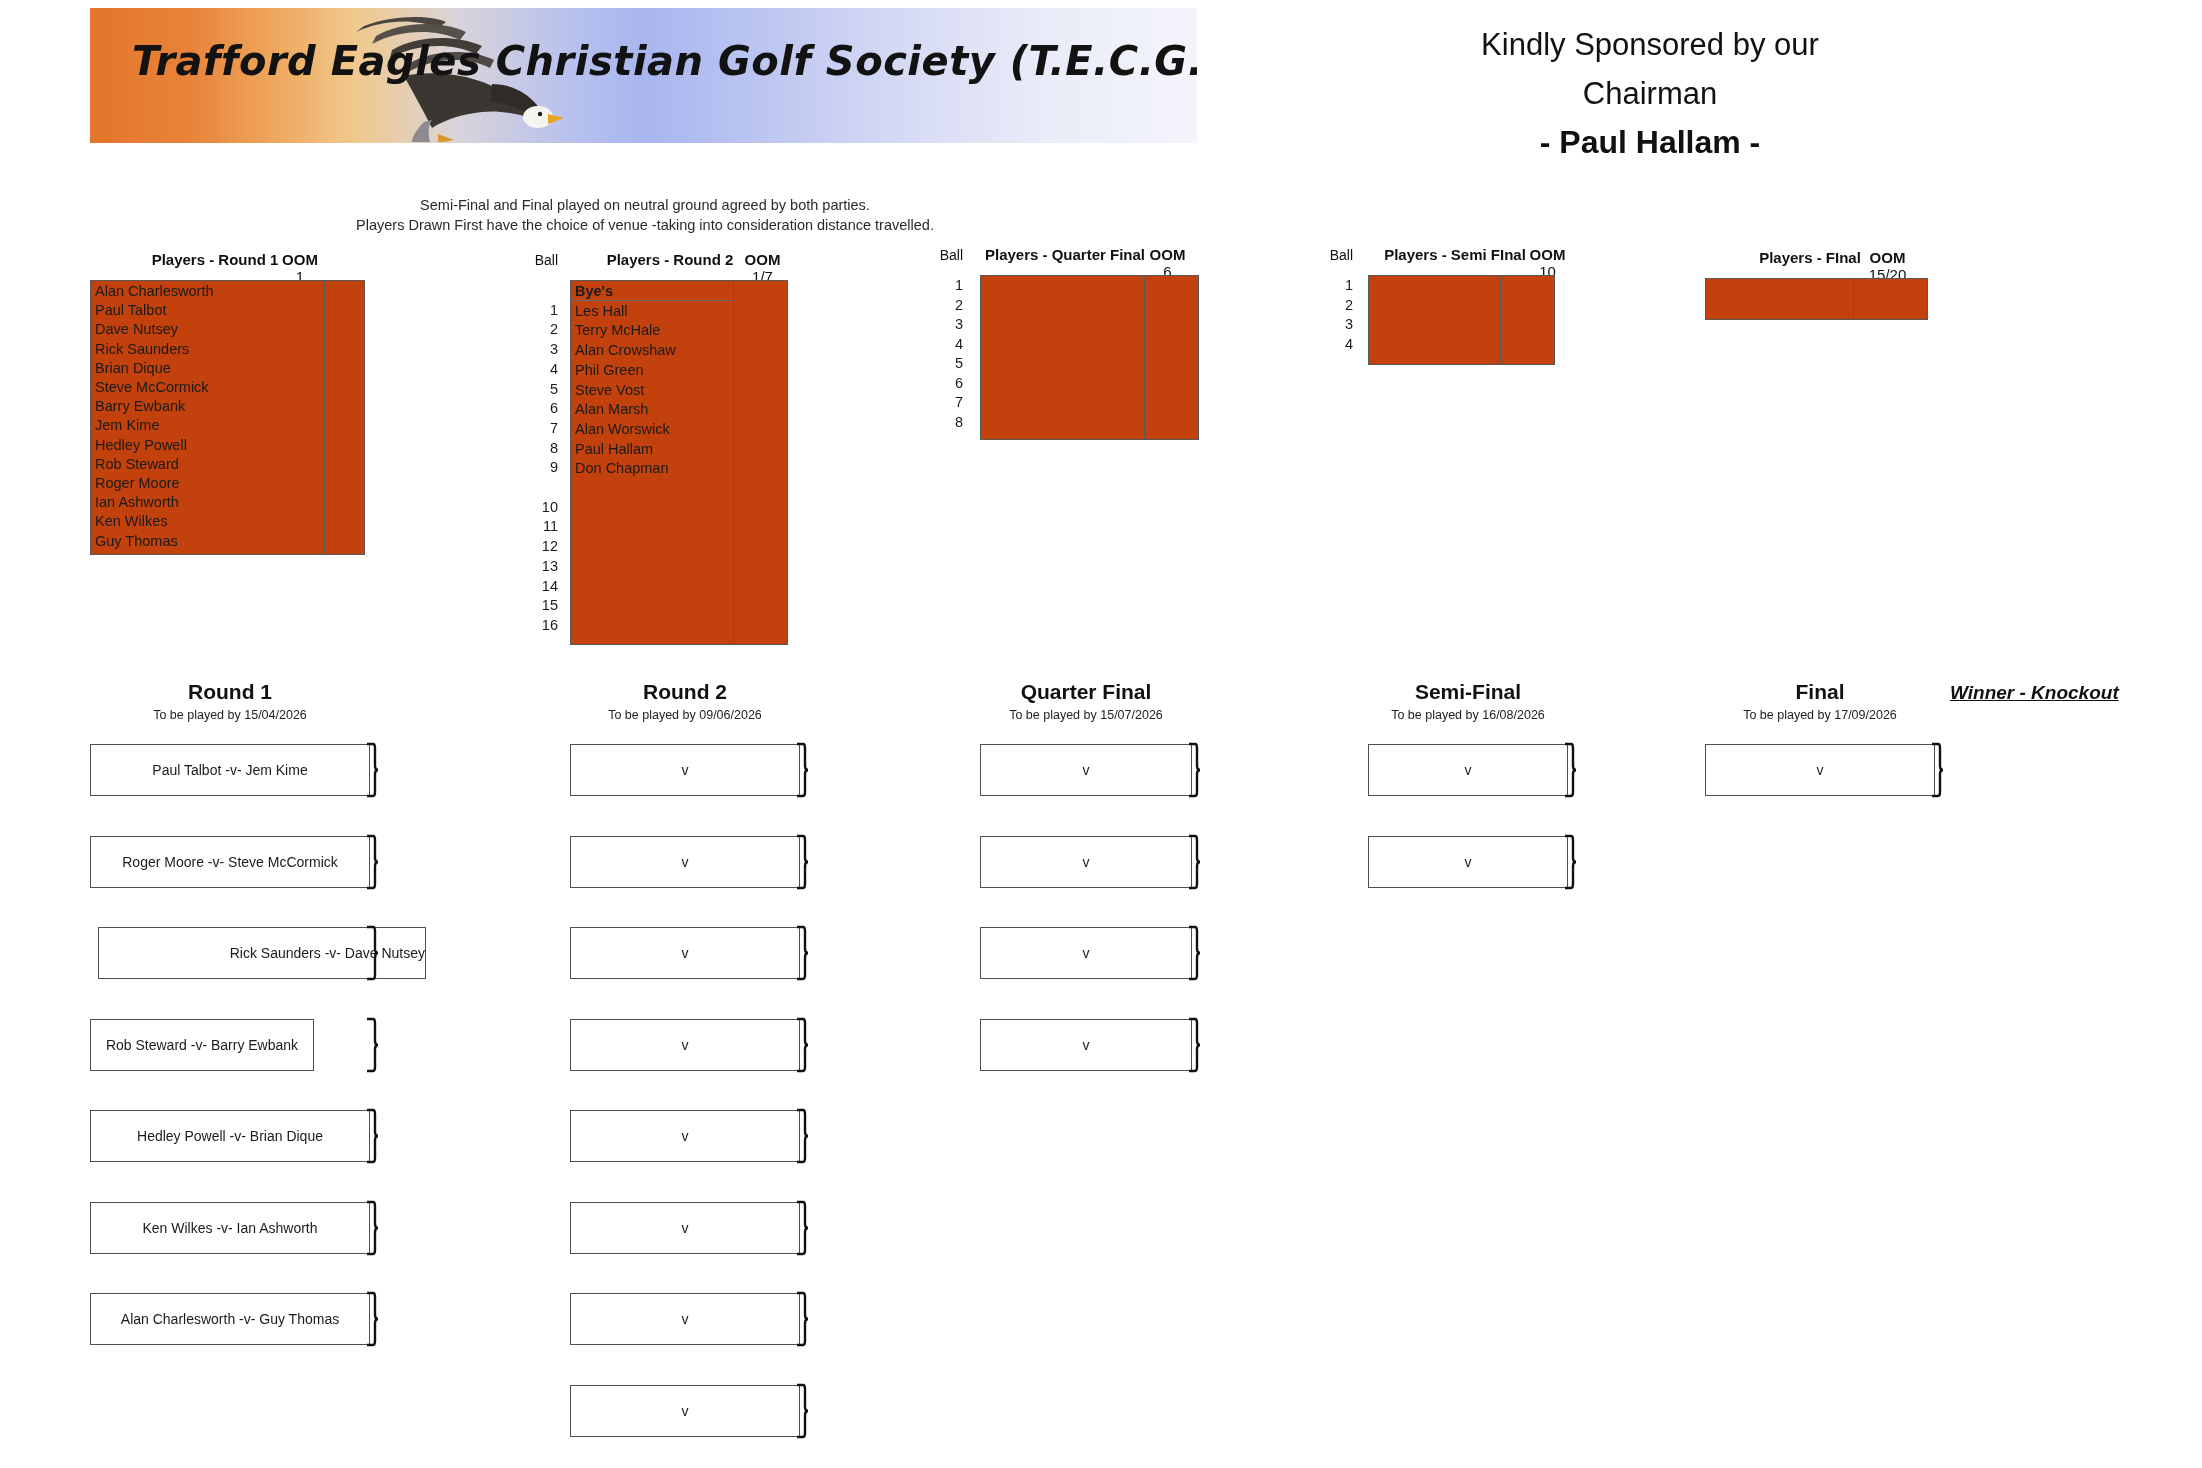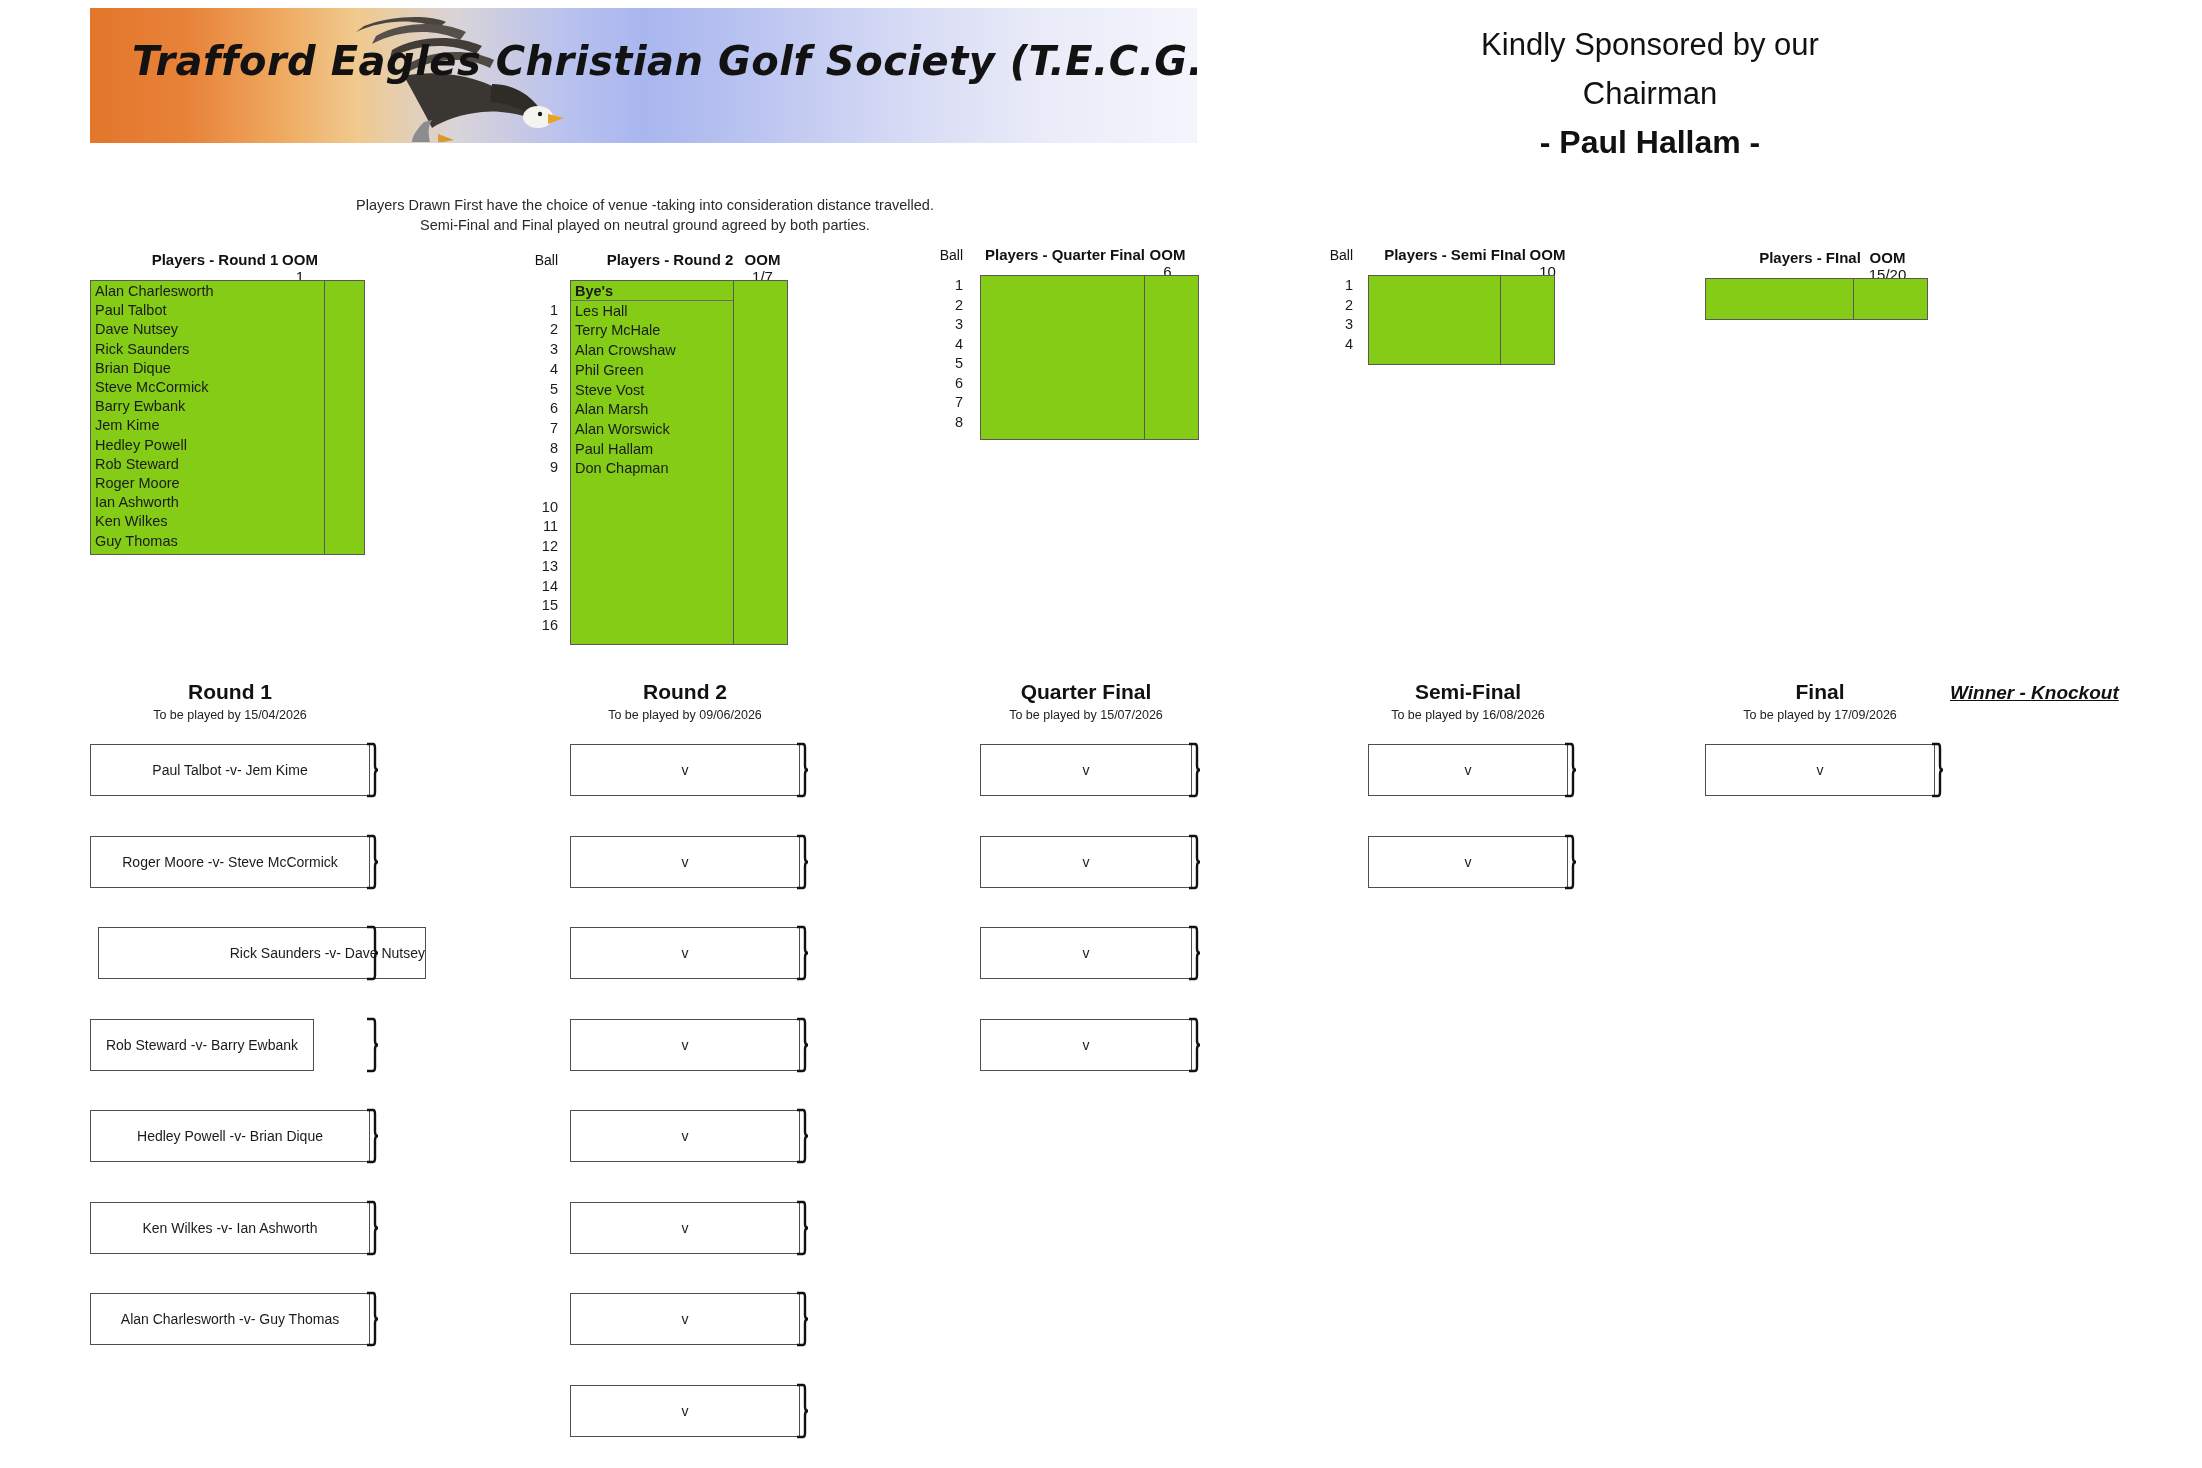--- a/index.html
+++ b/index.html
@@ -88,21 +88,21 @@
   }
   .dt-balllabel {
     position: absolute;
     font-size: 14px;
     color: #111;
   }
 
   .dt-frame {
     position: absolute;
     border: 1.6px solid #595959;
-    background: #84cc16;
+    background: #c2410c;
     display: flex;
   }
   .dt-names {
     flex: 1 1 auto;
     position: relative;
     padding: 0;
   }
   .dt-oom {
     border-left: 1.6px solid #595959;
   }
@@ -195,22 +195,22 @@
   <div id="banner-title">Trafford Eagles Christian Golf Society (T.E.C.G.S)</div>
 </div>
 
 <div id="sponsor">
   <div>Kindly Sponsored by our</div>
   <div>Chairman</div>
   <div class="strong">- Paul Hallam -</div>
 </div>
 
 <div id="notes">
+  <div>Semi-Final and Final played on neutral ground agreed by both parties.</div>
   <div>Players Drawn First have the choice of venue -taking into consideration distance travelled.</div>
-  <div>Semi-Final and Final played on neutral ground agreed by both parties.</div>
 </div>
 
 <div id="draw-tables">
     <div class="dt-head" style="left: 90px; top: 251px; width: 250px; text-align: center;">Players - Round 1</div>
     <div class="dt-head" style="left: 280px; top: 251px; width: 40px; text-align: center;">OOM</div>
     <div class="dt-sub" style="left: 280px; top: 268px; width: 40px;">1</div>
     <div class="dt-frame" style="left: 90px; top: 280px; width: 275px; height: 275px;">
       <div class="dt-names" style="width: 235px;">
         <div class="dt-name" style="top: 1px;">Alan Charlesworth</div>
         <div class="dt-name" style="top: 20.2px;">Paul Talbot</div>

